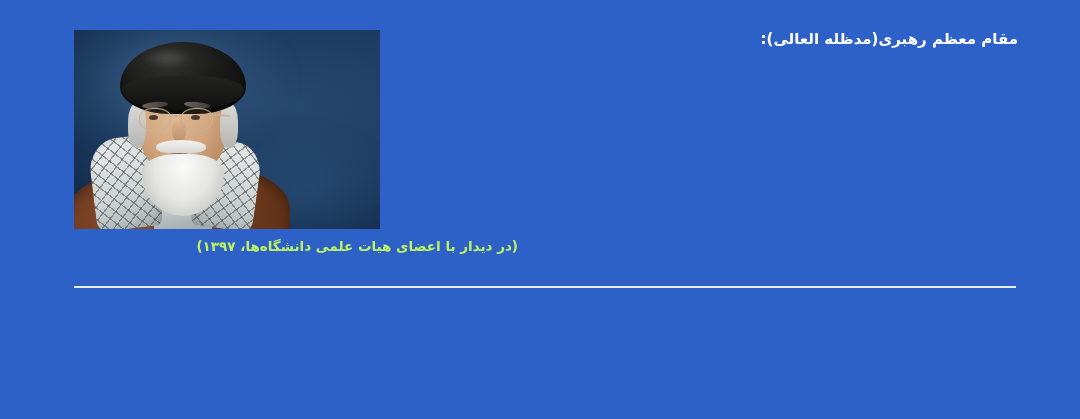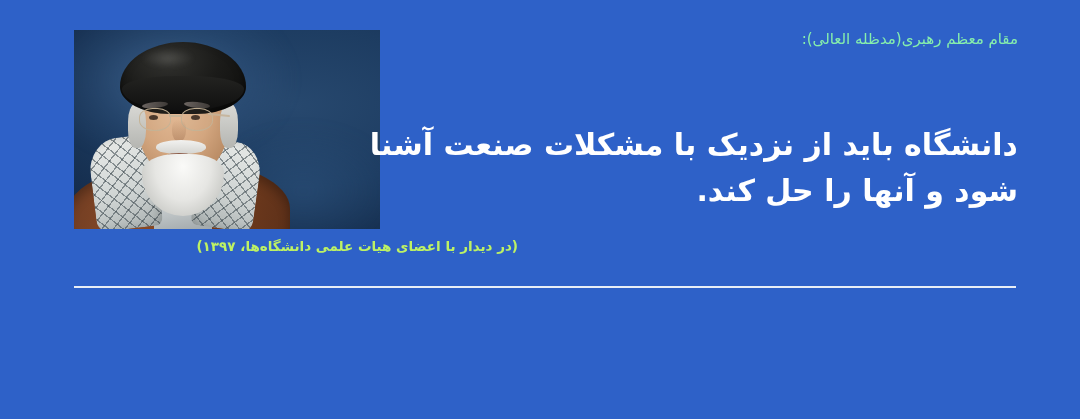--- a/index.html
+++ b/index.html
@@ -286,23 +286,23 @@
     border-radius: 40%;
   }
   #portrait .side-l { left: 48px; }
   #portrait .side-r { left: 140px; }
 
   
   #leader-title {
     position: absolute;
     right: 62px;
     top: 27px;
-    color: #86efac;
+    color: #ffffff;
     font-size: 15px;
-    font-weight: normal;
+    font-weight: bold;
     line-height: 1.6;
     direction: rtl;
     text-align: left;
     white-space: nowrap;
     letter-spacing: 0;
   }
 
   #quote {
     position: absolute;
     right: 62px;
@@ -368,22 +368,18 @@
       <div class="glass-arm"></div>
       <div class="nose"></div>
       <div class="moustache"></div>
       <div class="mouth"></div>
       <div class="beard-front"></div>
     </div>
   </div>
 
   <div id="leader-title">مقام معظم رهبری(مدظله العالی):</div>
 
-  <div id="quote">
-    <span>دانشگاه باید از نزدیک با مشکلات صنعت آشنا شود و آنها</span>
-    <span>را حل کند.</span>
-  </div>
 
   <div id="quote-source">(در دیدار با اعضای هیات علمی دانشگاه‌ها، ۱۳۹۷)</div>
 
   <div id="divider"></div>
 
 </div>
 
 </body></html>

